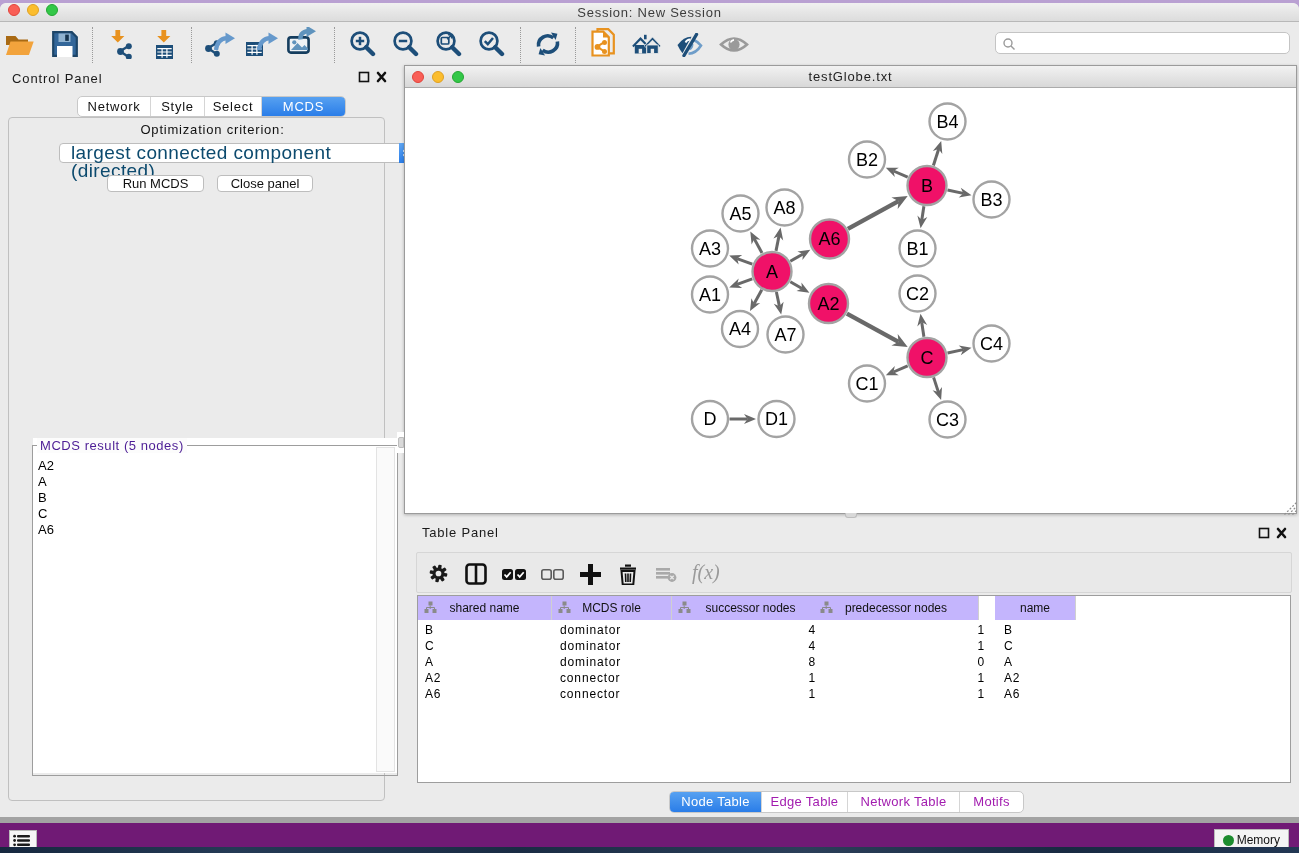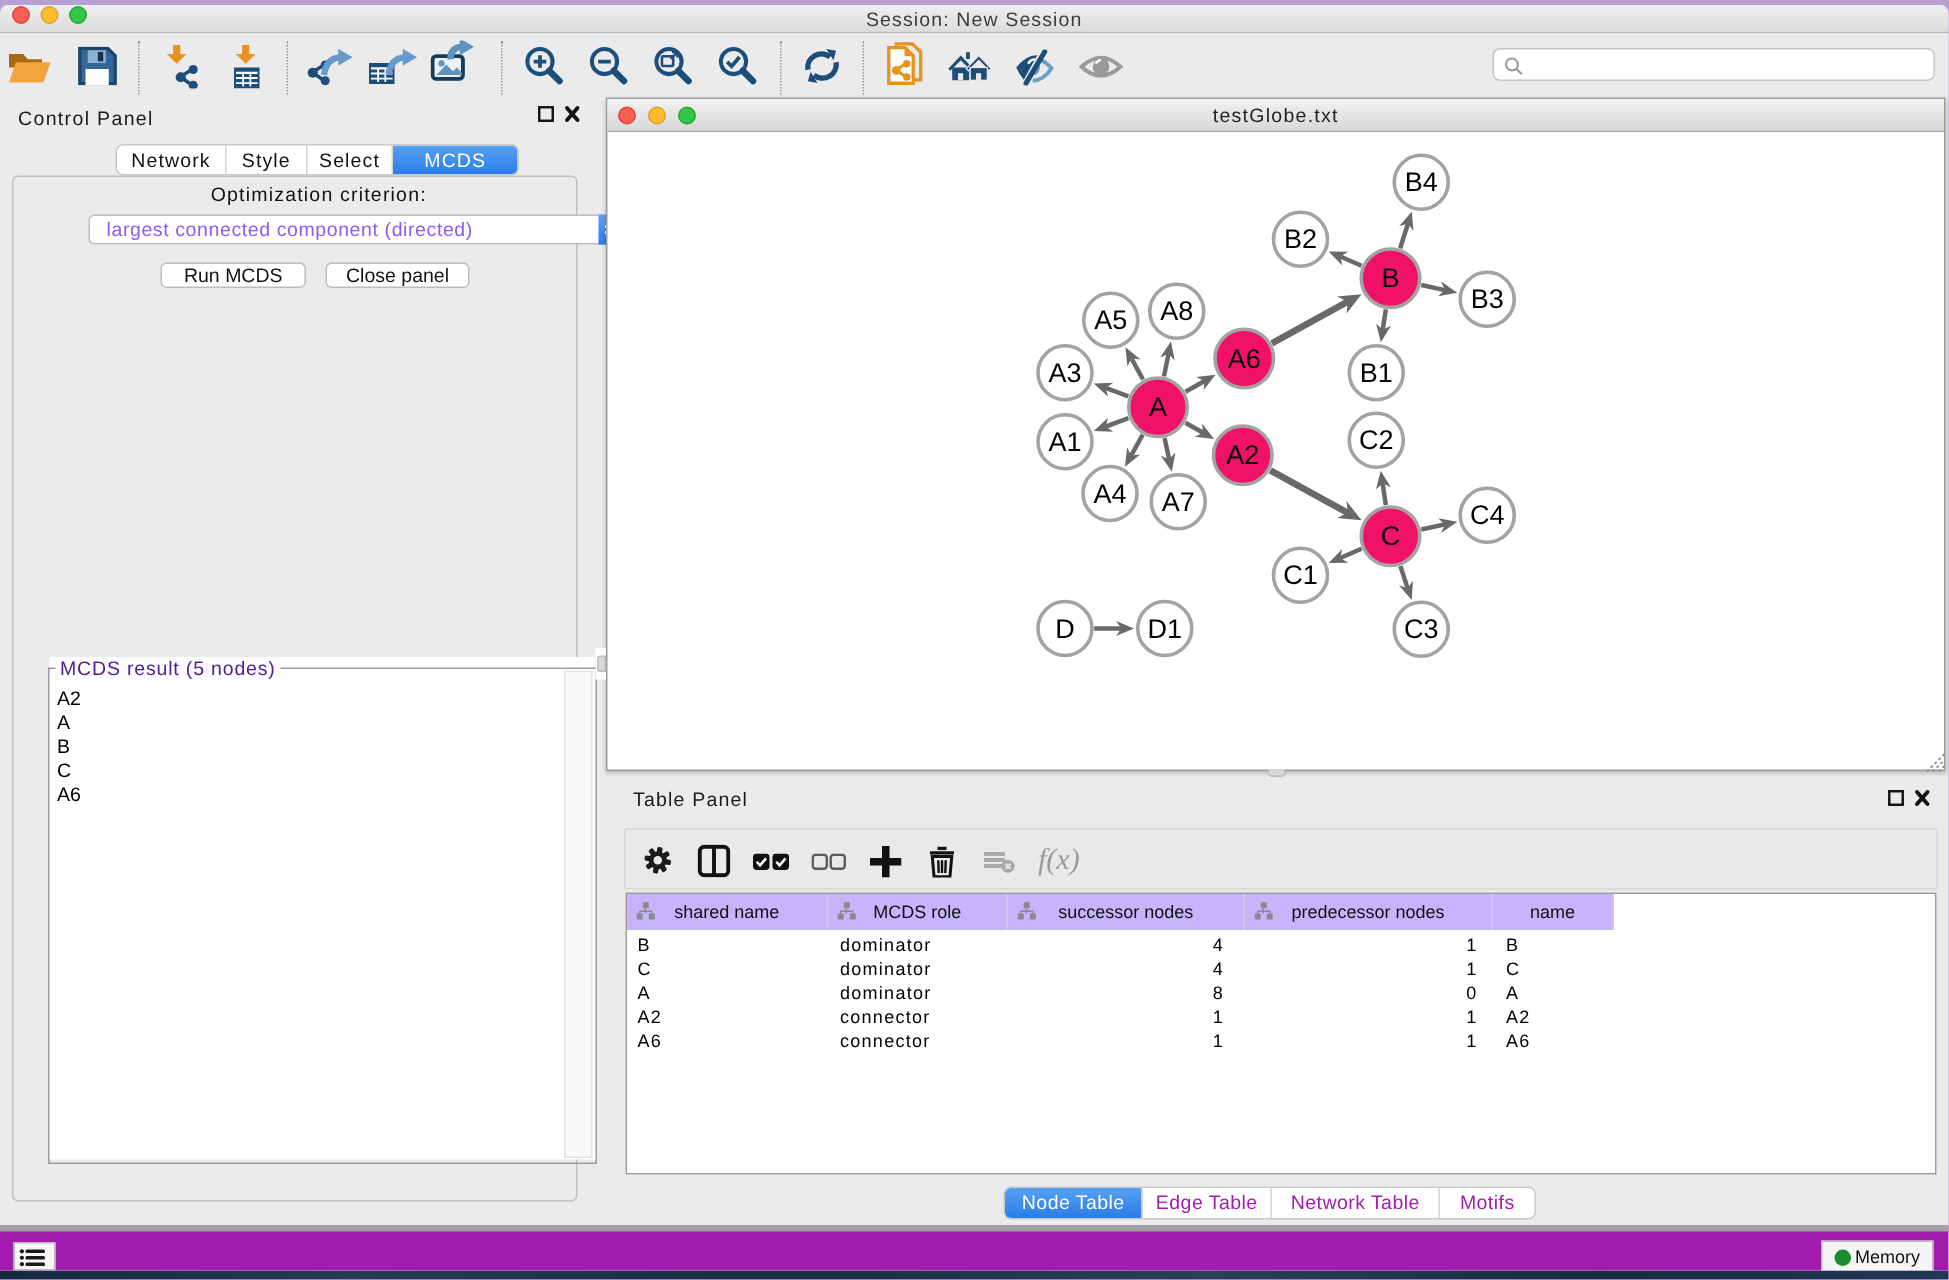--- a/index.html
+++ b/index.html
@@ -30,21 +30,21 @@
 #cp-title { position:absolute; left:12px; top:68px; font-size:13px; color:#1a1a1a; letter-spacing:0.9px; }
 .panebtns { position:absolute; }
 #cp-body { position:absolute; left:8px; top:114px; width:377px; height:684px;
   border:1px solid #c0c0c0; border-radius:4px; background:#ebebeb; }
 #cp-tabs { position:absolute; left:77px; top:93px; height:21px; display:flex;
   border:1px solid #c8c8c8; border-radius:5px; background:#fff; overflow:hidden; z-index:5; }
 #cp-tabs .seg { font-size:13px; color:#111; text-align:center; line-height:19px; border-right:1px solid #d5d5d5; letter-spacing:0.75px; }
 #cp-tabs .seg.sel { background:linear-gradient(#57a1f1,#2a7de8); color:#fff; border-right:none; }
 #opt-label { position:absolute; left:0; top:21px; width:100%; text-align:center; font-size:13px; color:#111; letter-spacing:0.8px; }
 #dropdown { position:absolute; left:35px; top:42px; width:357px; height:20px; background:#fff;
-  border:1px solid #bdbdbd; border-radius:4px; font-size:13px; color:#8b5cf6; line-height:18px;
+  border:1px solid #bdbdbd; border-radius:4px; font-size:19px; color:#0c4a6e; line-height:18px;
   padding-left:11px; letter-spacing:0.4px; }
 #dropdown .step { position:absolute; right:-1px; top:-1px; width:17px; height:20px;
   background:linear-gradient(#5ea5f3,#2a7de8); border-radius:0 4px 4px 0; color:#fff; }
 .btn { position:absolute; height:17px; background:#fff; border:1px solid #bdbdbd; border-radius:4px;
   font-size:13px; color:#111; text-align:center; line-height:15px; }
 #mcds-list { position:absolute; left:9px; top:337px; width:364px; height:335px; background:#fff;
   font-size:13px; color:#000; padding:20px 0 0 5px; line-height:16px; }
 #mcds-box { position:absolute; left:8px; top:344px; width:366px; height:331px;
   border:1px solid #9d9d9d; }
 #mcds-label { position:absolute; left:13px; top:337px; font-size:13px; color:#4c1d95;
@@ -67,22 +67,22 @@
 .thead { position:absolute; top:0; height:24px; background:#c4b5fd; border-right:1px solid #d0d0d0;
   line-height:24px; text-align:center; color:#111; }
 .thead svg { position:absolute; left:6px; top:5px; }
 .trow { position:absolute; height:16px; line-height:16px; color:#000; letter-spacing:0.85px; }
 #bottom-tabs { position:absolute; left:669px; top:788px; height:22px; display:flex;
   border:1px solid #c8c8c8; border-radius:5px; background:#fff; overflow:hidden; }
 #bottom-tabs .seg { font-size:13px; color:#a21caf; text-align:center; line-height:20px; border-right:1px solid #d5d5d5; letter-spacing:0.3px; }
 #bottom-tabs .seg:last-child { border-right:none; }
 #bottom-tabs .seg.sel { background:linear-gradient(#57a1f1,#2a7de8); color:#fff; }
 
-#statusbar { position:absolute; left:0; top:814px; width:100%; height:30px; background:#a21caf;
-  border-top:4px solid #a3a3a3; }
+#statusbar { position:absolute; left:0; top:814px; width:100%; height:30px; background:#701a75;
+  border-top:6px solid #a3a3a3; }
 #sb-left { position:absolute; left:9px; top:7px; width:28px; height:19px; background:#f6f6f6;
   border:1px solid #b9b9b9; }
 #sb-mem { position:absolute; right:10px; top:6px; width:75px; height:22px; background:#f4f4f4;
   border:1px solid #b9b9b9; font-size:12px; color:#111; line-height:20px; text-align:right;
   padding-right:8px; }
 #sb-mem .dot { position:absolute; left:8px; top:5px; width:11px; height:11px; border-radius:50%;
   background:#1c8c2e; }
 </style>
 </head>
 <body>
@@ -430,21 +430,21 @@
           </g>
         </svg>MCDS role</div>
     <div class="thead" style="left:254px;width:158px;"><svg width="13" height="13" viewBox="0 0 13 13">
           <g fill="#8a8a8a">
             <rect x="4.5" y="0.5" width="4" height="4"></rect>
             <rect x="0.5" y="8" width="4" height="4"></rect>
             <rect x="8.5" y="8" width="4" height="4"></rect>
             <path d="M6.2 4.5 v2 M2.5 8 v-1.5 h8 V8 M6.2 6.5 v1.5" stroke="#8a8a8a" fill="none" stroke-width="1"></path>
           </g>
         </svg>successor nodes</div>
-    <div class="thead" style="left:412px;width:165px;"><svg width="13" height="13" viewBox="0 0 13 13">
+    <div class="thead" style="left:396px;width:165px;"><svg width="13" height="13" viewBox="0 0 13 13">
           <g fill="#8a8a8a">
             <rect x="4.5" y="0.5" width="4" height="4"></rect>
             <rect x="0.5" y="8" width="4" height="4"></rect>
             <rect x="8.5" y="8" width="4" height="4"></rect>
             <path d="M6.2 4.5 v2 M2.5 8 v-1.5 h8 V8 M6.2 6.5 v1.5" stroke="#8a8a8a" fill="none" stroke-width="1"></path>
           </g>
         </svg>predecessor nodes</div>
     <div class="thead" style="left:577px;width:81px;">name</div>
     <div class="trow" style="left:7px;top:26px;width:120px;">B</div>
     <div class="trow" style="left:142px;top:26px;width:108px;">dominator</div>

